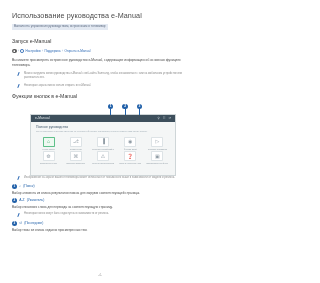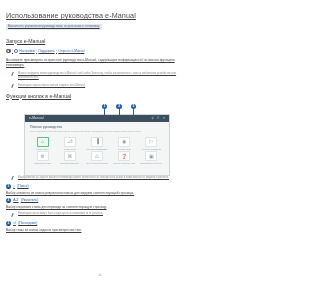--- a/index.html
+++ b/index.html
@@ -12,23 +12,22 @@
     height: 283px;
     font-family: "Liberation Sans", sans-serif;
     color: #3a3a3a;
     overflow: hidden;
     position: relative;
   }
   .page {
     width: 200px;
     height: 283px;
     box-sizing: border-box;
-    padding: 11px 12px 0 6px;
+    padding: 11px 12px 0 12px;
     position: relative;
-    text-decoration: underline;
   }
 
   
   .doc-title {
     font-size: 7.2px;
     line-height: 9px;
     color: #4a4a4a;
     letter-spacing: 0.1px;
     margin: 0 0 3.5px 0;
     font-weight: 400;

